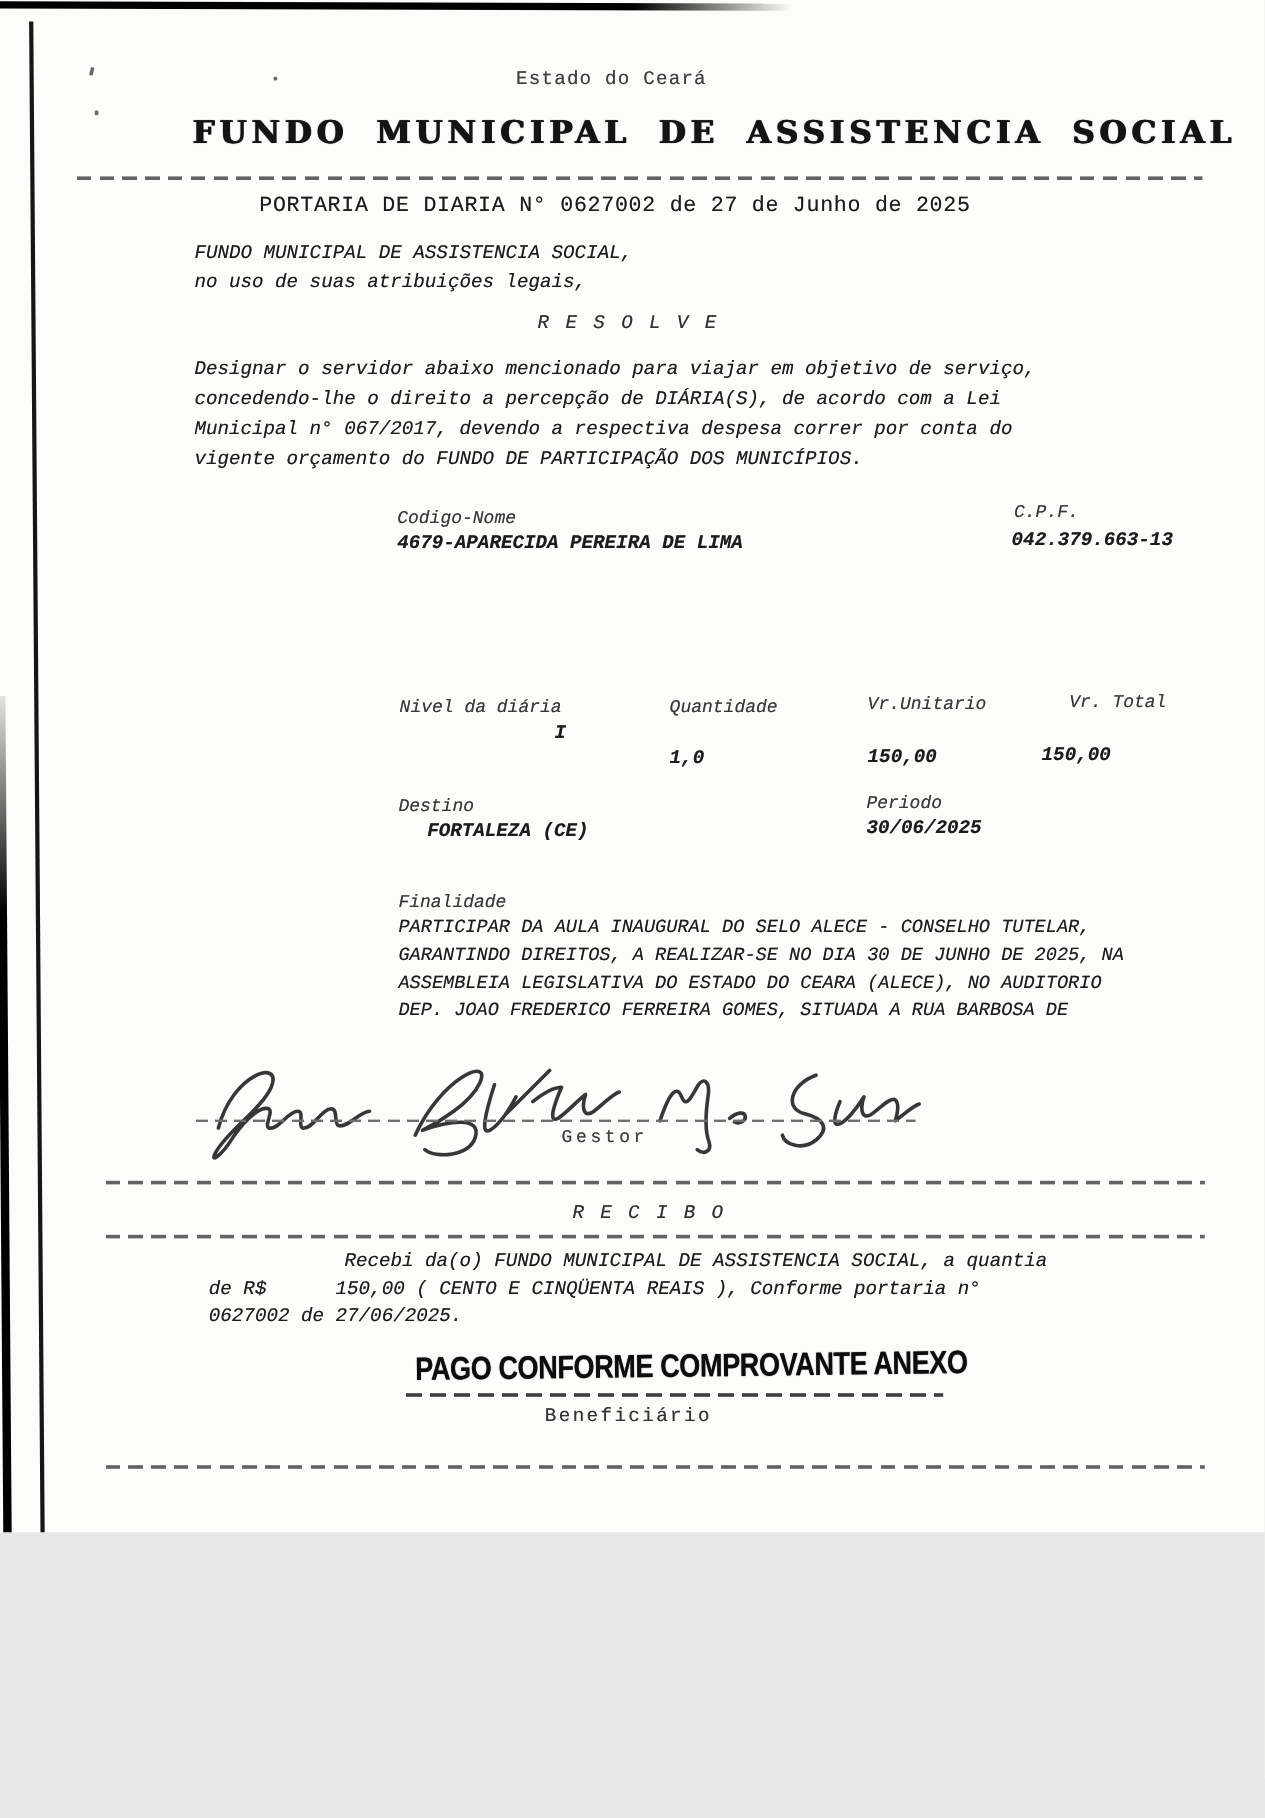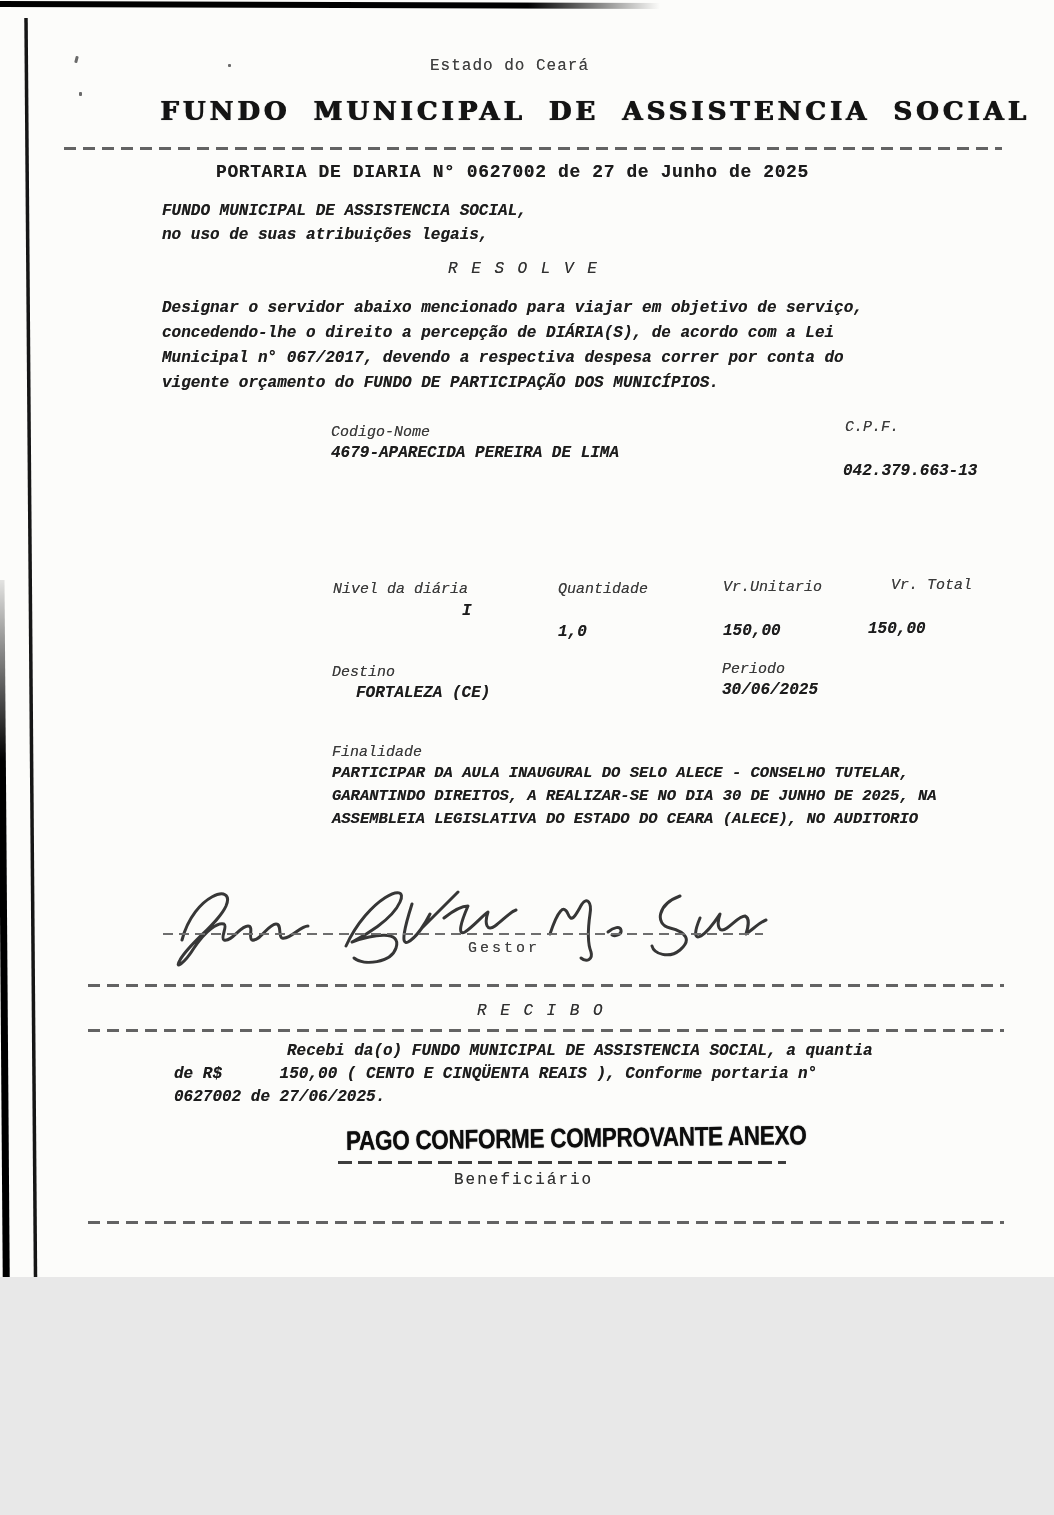--- a/index.html
+++ b/index.html
@@ -4,21 +4,21 @@
 <style>
   html,body{margin:0;padding:0;background:#e8e8e8;}
   .page{
     position:relative;width:1054px;height:1277px;margin:0 auto;
     background:#fcfcfa;overflow:hidden;
     font-family:"Liberation Mono","DejaVu Sans Mono",monospace;
     color:#1c1c1c;
   }
   .t{position:absolute;white-space:pre;text-shadow:0 0 .4px rgba(20,20,20,.55);}
   .it{font-style:italic;}
-  .b{font-weight:bold;}
+  .b{font-weight:normal;}
   .lbl{font-style:italic;font-size:15px;color:#3a3a3a;}
   .val{font-style:italic;font-weight:bold;font-size:16px;}
   .right{text-align:left;margin-top:21px;}
   .dash{position:absolute;height:3px;
     background-image:repeating-linear-gradient(to right,#636363 0 12px,transparent 12px 19px);}
   .dash.dark{background-image:repeating-linear-gradient(to right,#3d3d3d 0 14px,transparent 14px 20px);}
   .dash.lite{height:2px;background-image:repeating-linear-gradient(to right,#6e6e6e 0 10px,transparent 10px 16px);}
   .org-title{
     font-family:"DejaVu Serif","Liberation Serif",serif;font-weight:bold;
     font-size:26px;letter-spacing:4px;word-spacing:10px;color:#141414;
@@ -86,41 +86,42 @@
   <div class="t it" style="left:448px;top:260px;font-size:16px;letter-spacing:2px;color:#303030;">R E S O L V E</div>
 
   <div class="t b it" style="left:162px;top:324px;font-size:16px;">concedendo-lhe o direito a percepção de DIÁRIA(S), de acordo com a Lei</div>
   <div class="t b it" style="left:162px;top:299px;font-size:16px;">Designar o servidor abaixo mencionado para viajar em objetivo de serviço,</div>
   <div class="t b it" style="left:162px;top:349px;font-size:16px;">Municipal n° 067/2017, devendo a respectiva despesa correr por conta do</div>
   <div class="t b it" style="left:162px;top:374px;font-size:16px;">vigente orçamento do FUNDO DE PARTICIPAÇÃO DOS MUNICÍPIOS.</div>
 
   <div class="t lbl" style="left:331px;top:424px;">Codigo-Nome</div>
   <div class="t lbl" style="left:845px;top:419px;">C.P.F.</div>
   <div class="t val" style="left:331px;top:444px;">4679-APARECIDA PEREIRA DE LIMA</div>
-  <div class="t val" style="left:843px;top:441px;margin-top:21px;">042.379.663-13</div>
+  <div class="t val" style="left:843px;top:441px;">042.379.663-13</div>
 
   <div class="t lbl" style="left:333px;top:581px;">Nivel da diária</div>
   <div class="t lbl" style="left:558px;top:581px;">Quantidade</div>
   <div class="t lbl" style="left:723px;top:579px;">Vr.Unitario</div>
   <div class="t lbl" style="left:891px;top:577px;">Vr. Total</div>
 
   <div class="t val" style="left:462px;top:602px;">I</div>
   <div class="t val right" style="left:558px;top:602px;width:104px;">1,0</div>
   <div class="t val right" style="left:723px;top:601px;width:110px;">150,00</div>
   <div class="t val right" style="left:868px;top:599px;width:110px;">150,00</div>
 
   <div class="t lbl" style="left:332px;top:664px;">Destino</div>
   <div class="t lbl" style="left:722px;top:661px;">Periodo</div>
   <div class="t val" style="left:332px;top:684px;margin-left:24px;">FORTALEZA (CE)</div>
   <div class="t val" style="left:722px;top:681px;">30/06/2025</div>
 
   <div class="t lbl" style="left:332px;top:744px;">Finalidade</div>
   <div class="t b it" style="left:332px;top:764px;font-size:15.5px;">PARTICIPAR DA AULA INAUGURAL DO SELO ALECE - CONSELHO TUTELAR,</div>
   <div class="t b it" style="left:332px;top:787px;font-size:15.5px;">GARANTINDO DIREITOS, A REALIZAR-SE NO DIA 30 DE JUNHO DE 2025, NA</div>
   <div class="t b it" style="left:332px;top:810px;font-size:15.5px;">ASSEMBLEIA LEGISLATIVA DO ESTADO DO CEARA (ALECE), NO AUDITORIO</div>
+  <div class="t b it" style="left:332px;top:833px;font-size:15.5px;">DEP. JOAO FREDERICO FERREIRA GOMES, SITUADA A RUA BARBOSA DE</div>
 
   <svg style="position:absolute;left:160px;top:878px;" width="620" height="90" viewBox="0 0 620 90">
     <g fill="none" stroke="#262626" stroke-width="3" stroke-linecap="round" stroke-linejoin="round" opacity=".92">
       <path d="M22,62 C34,16 76,4 66,28 C58,46 30,64 20,82 C14,92 24,86 34,70 C46,52 58,44 64,46 C68,48 60,60 64,62 C72,64 80,48 88,48 C94,48 88,60 92,62 C100,64 108,46 116,46 C122,46 118,58 122,60 C130,62 140,48 148,48"></path>
       <path d="M186,68 C208,20 250,2 240,24 C232,42 204,58 192,64 C214,56 242,52 236,70 C231,85 204,88 194,80"></path>
       <path d="M252,26 C245,48 240,68 248,64 C257,59 266,44 270,36 M262,50 L298,14 M284,40 C294,32 302,28 308,28 C301,44 297,58 305,54 C314,48 322,38 328,34 C324,46 327,54 335,48 C343,42 350,34 356,32"></path>
       <path d="M390,56 C398,32 404,26 408,36 C412,46 416,36 422,26 C427,19 432,24 430,36 C428,50 427,64 431,74 C433,81 427,85 421,80 M448,54 C454,49 460,48 461,52 C462,56 456,59 452,57"></path>
       <path d="M520,18 C498,26 494,46 510,50 C526,54 532,62 520,72 C509,81 494,76 492,68 M540,40 C535,52 533,62 541,58 C549,53 556,42 560,36 C556,48 559,56 567,50 C575,44 580,38 585,38 C590,40 588,50 586,56 C592,52 600,44 606,42"></path>
     </g>
   </svg>

